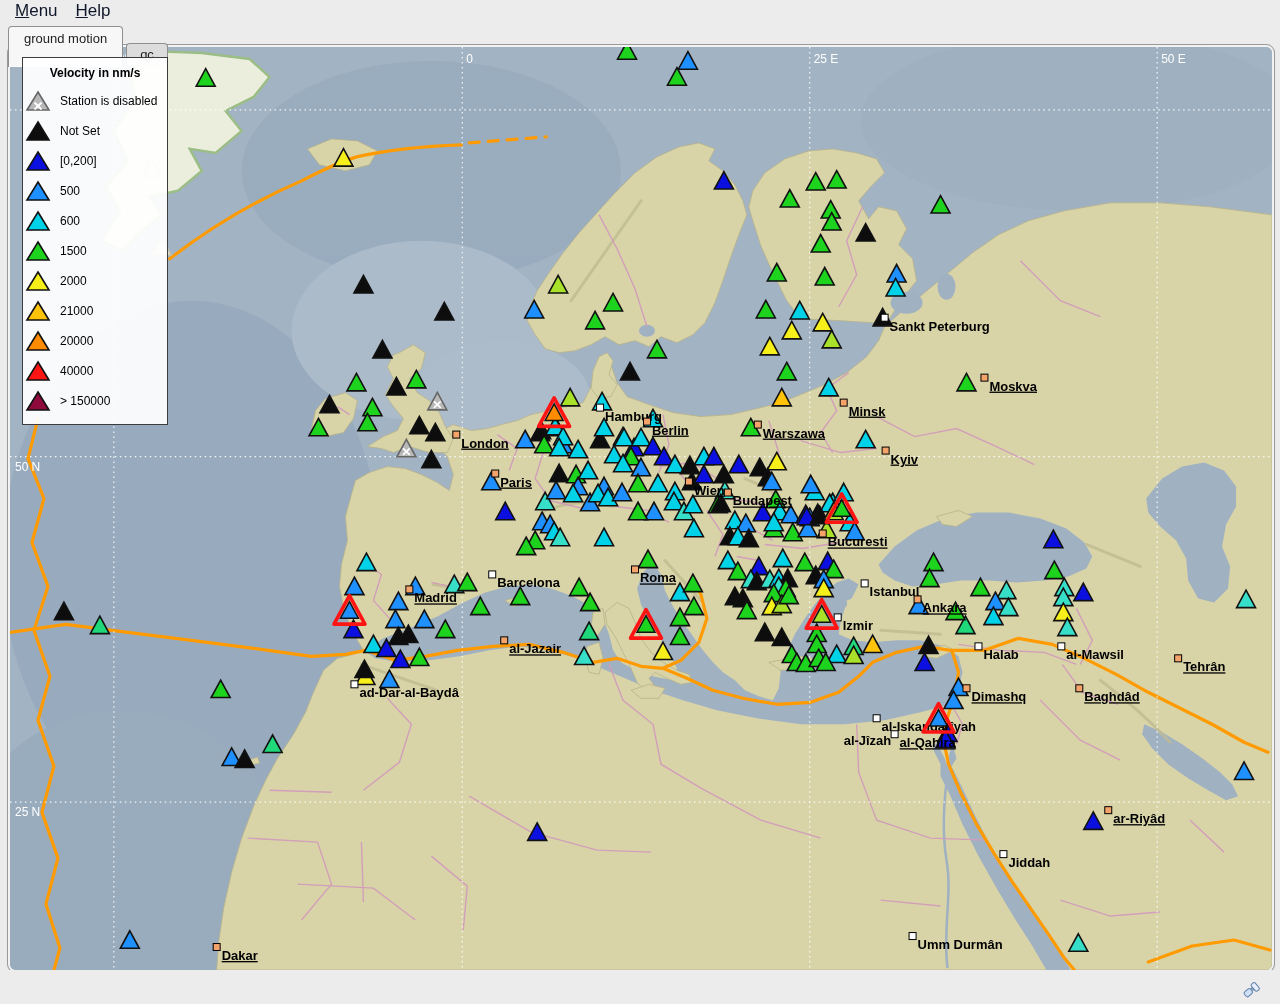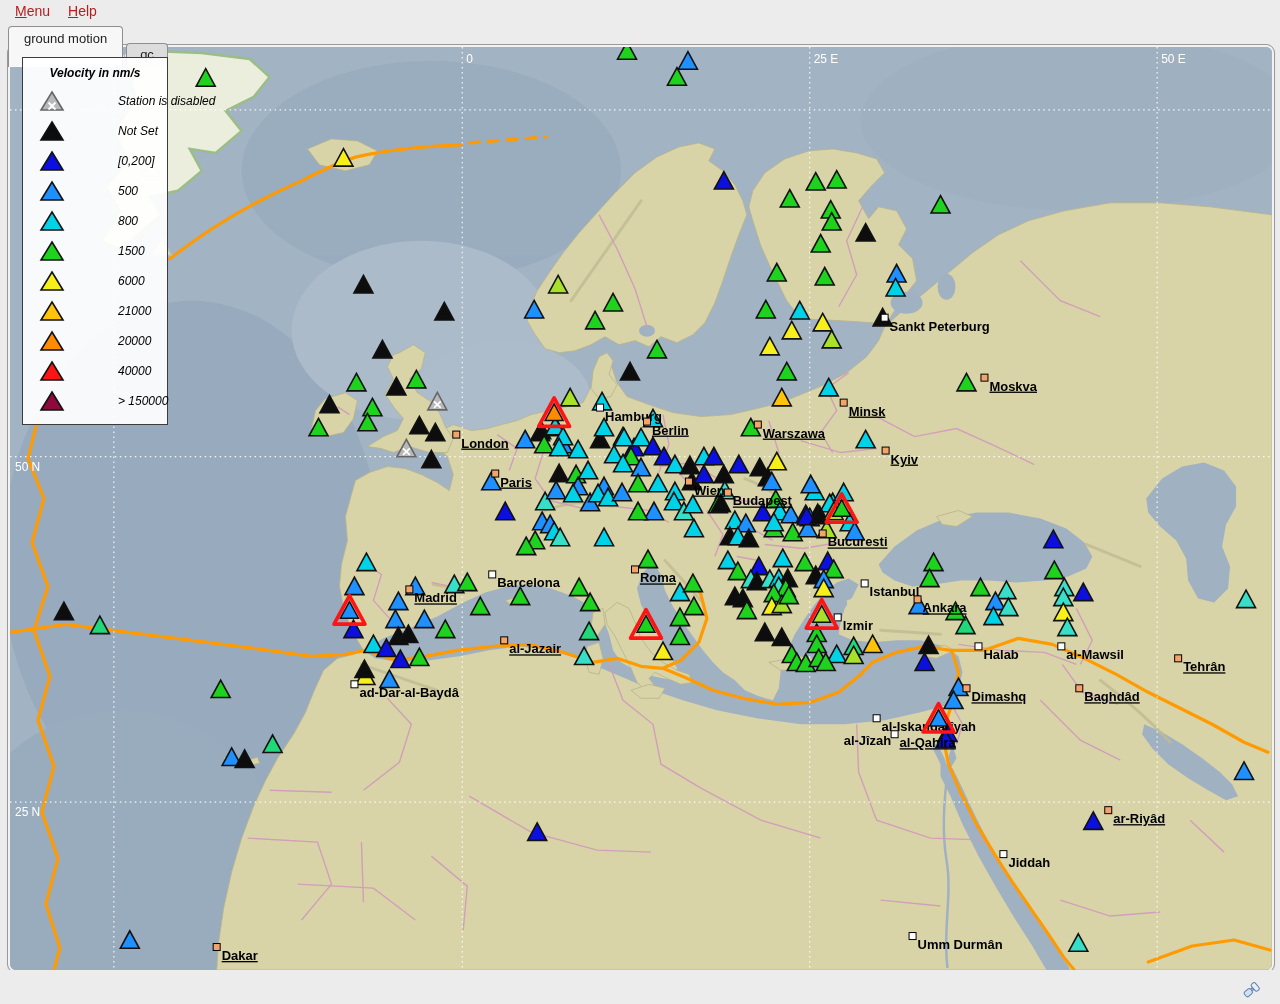--- a/index.html
+++ b/index.html
@@ -3,43 +3,43 @@
 <meta charset="utf-8">
 <style>
   html,body{margin:0;padding:0;}
   body{
     width:1280px;height:1004px;position:relative;overflow:hidden;
     background:#ececec;font-family:"Liberation Sans","DejaVu Sans",sans-serif;
     -webkit-font-smoothing:antialiased;
   }
   
   #menubar{height:22px;padding-left:6px;display:flex;align-items:center;background:#ececec;}
-  .menu-item{font-size:14px;color:#b91c1c;padding:2px 9px;cursor:default;}
+  .menu-item{font-size:17px;color:#0f172a;padding:2px 9px;cursor:default;}
   .menu-item u{text-decoration:underline;}
   
   #tabbar{position:absolute;top:25px;left:8px;display:flex;align-items:flex-end;z-index:5;}
   .tab{font-size:13px;color:#222;border:1px solid #8f8f8f;border-bottom:none;
        border-radius:4px 4px 0 0;padding:3px 13px 4px;margin-right:3px;background:#dcdcdc;}
   .tab.active{background:#f7f7f7;padding:4px 15px 21px;position:relative;top:1px;box-shadow:0 -1px 1px rgba(255,255,255,.8) inset;}
   
   #map-panel{
     position:absolute;left:8px;top:45px;width:1262px;height:923px;
     border:2px solid #f2f2f2;border-radius:8px;overflow:hidden;
     box-shadow:0 0 0 1px #9a9a9a, 0 1px 2px rgba(0,0,0,.25);
     background:#a2b3c3;
   }
   #map-svg{display:block;width:100%;height:100%;}
   
   #legend{
     position:absolute;left:22px;top:57px;width:146px;z-index:6;
     background:rgba(255,255,255,.93);border:1px solid #3c3c3c;
-    padding:6px 16px 8px;box-sizing:border-box;font-style:italic;
+    padding:6px 2px 8px;box-sizing:border-box;
   }
   #legend .legend-title{font-size:12px;font-weight:bold;text-align:center;margin:2px 0 6px;color:#000;}
-  .legend-row{display:flex;align-items:center;height:30px;gap:44px;}
+  .legend-row{display:flex;align-items:center;height:30px;}
   .legend-row svg{flex:0 0 26px;margin-right:9px;}
   .legend-row .legend-label{font-size:12px;color:#000;white-space:nowrap;}
   
   #statusbar{position:absolute;left:0;top:970px;width:1280px;height:34px;background:#ececec;}
   #conn-icon{position:absolute;right:20px;top:10px;}
   .maplabel{font-weight:bold;font-size:13px;fill:#000;}
   .gridlabel{font-size:12px;fill:#ffffff;}
 </style>
 </head>
 <body>
@@ -1137,33 +1137,33 @@
       <div class="legend-row">
         <svg width="26" height="22">
           <polygon points="13,2 24,20 2,20" fill="#1e90ff" stroke="#111" stroke-width="1.6"></polygon>
         </svg>
         <span class="legend-label">500</span>
       </div>
       <div class="legend-row">
         <svg width="26" height="22">
           <polygon points="13,2 24,20 2,20" fill="#00d2e8" stroke="#111" stroke-width="1.6"></polygon>
         </svg>
-        <span class="legend-label">800</span>
+        <span class="legend-label">600</span>
       </div>
       <div class="legend-row">
         <svg width="26" height="22">
           <polygon points="13,2 24,20 2,20" fill="#1ed31e" stroke="#111" stroke-width="1.6"></polygon>
         </svg>
         <span class="legend-label">1500</span>
       </div>
       <div class="legend-row">
         <svg width="26" height="22">
           <polygon points="13,2 24,20 2,20" fill="#f6ef1a" stroke="#111" stroke-width="1.6"></polygon>
         </svg>
-        <span class="legend-label">6000</span>
+        <span class="legend-label">2000</span>
       </div>
       <div class="legend-row">
         <svg width="26" height="22">
           <polygon points="13,2 24,20 2,20" fill="#ffc40a" stroke="#111" stroke-width="1.6"></polygon>
         </svg>
         <span class="legend-label">21000</span>
       </div>
       <div class="legend-row">
         <svg width="26" height="22">
           <polygon points="13,2 24,20 2,20" fill="#ff8c00" stroke="#111" stroke-width="1.6"></polygon>

